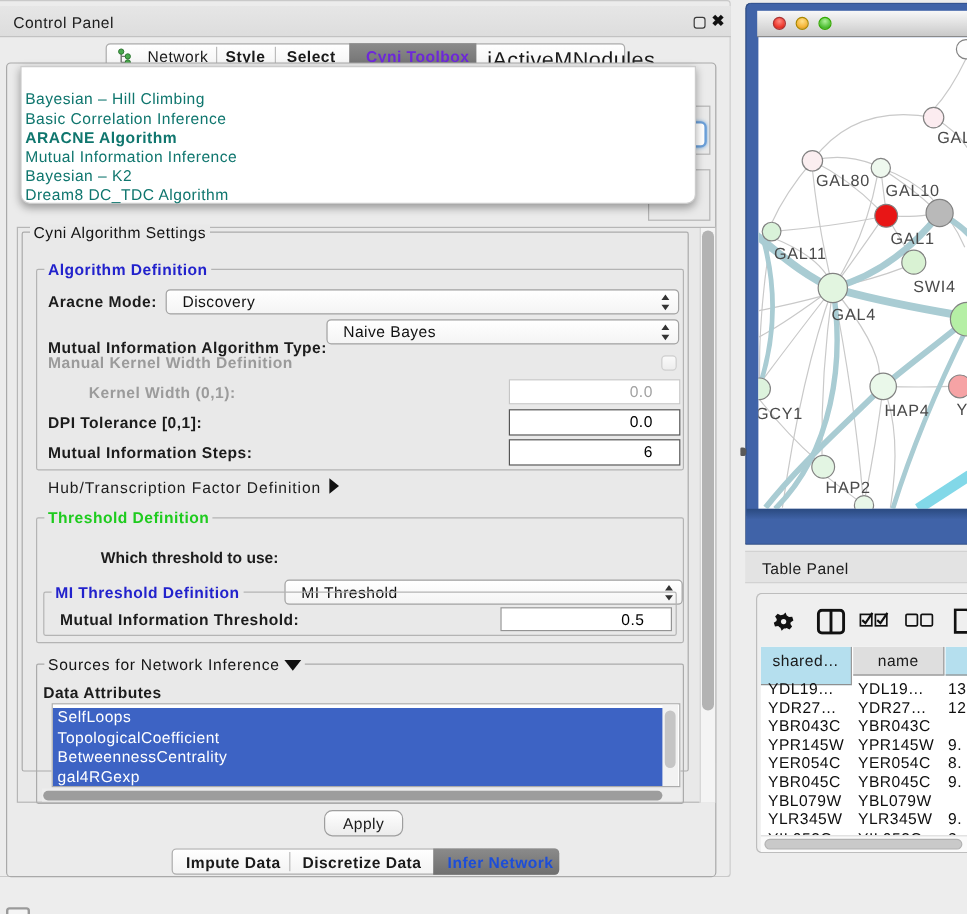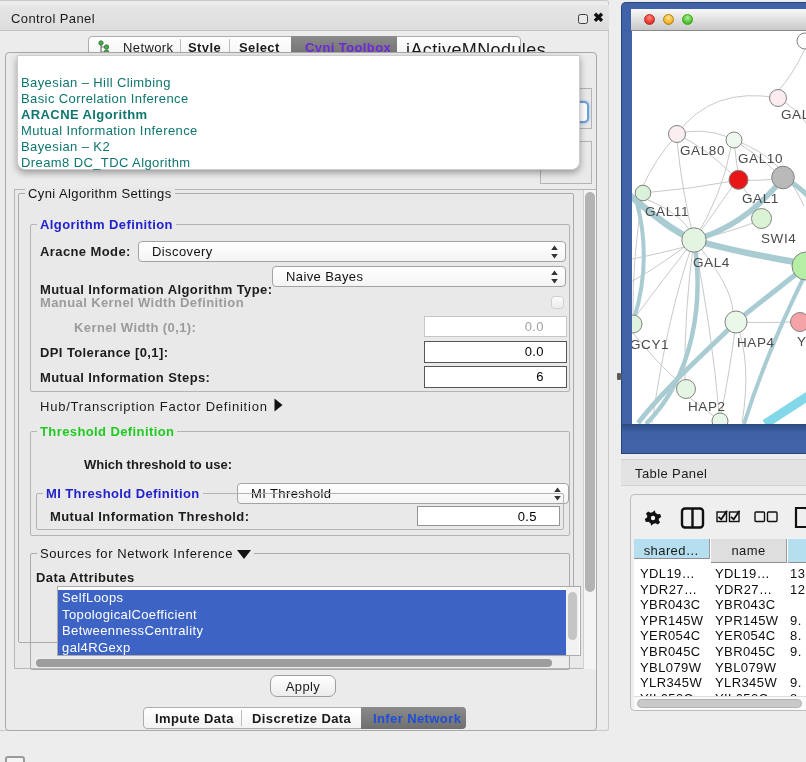--- a/index.html
+++ b/index.html
@@ -93,21 +93,21 @@
 <div class="abs" style="left:36px;top:493px;width:528px;height:37px;border:1px solid #b4b4b4;border-radius:2px;">
   <span class="grouptitle" style="color:#2222cc;font-weight:bold;">MI Threshold Definition</span>
 </div>
 <div class="lbl" style="left:50px;top:509px;">Mutual Information Threshold:</div>
 <div class="fld" style="left:417px;top:506px;width:143px;height:20px;border:1px solid #949494;color:#000;">0.5</div>
 
 <div class="abs" style="left:30px;top:553px;width:540px;height:117px;border:1px solid #ababab;border-radius:2px;">
   <span class="grouptitle" style="color:#141414;letter-spacing:0.6px;">Sources for Network Inference <span style="display:inline-block;width:0;height:0;border-left:7.5px solid transparent;border-right:7.5px solid transparent;border-top:9px solid #111;vertical-align:middle;"></span></span>
 </div>
 <div class="lbl" style="left:36px;top:570px;">Data Attributes</div>
-<div class="abs" style="left:43px;top:586px;width:524px;height:70px;background:#fff;border:1px solid #ababab;overflow:hidden;margin-left:14px;">
+<div class="abs" style="left:43px;top:586px;width:524px;height:70px;background:#fff;border:1px solid #ababab;overflow:hidden;">
   <div style="position:absolute;left:0;top:3px;width:509px;height:66px;background:#3d63c4;"></div>
   <div style="position:absolute;left:4px;top:3px;color:#fff;font-size:13px;line-height:16.6px;">SelfLoops<br>TopologicalCoefficient<br>BetweennessCentrality<br>gal4RGexp</div>
   <div style="position:absolute;right:1px;top:0;width:13px;height:70px;background:#f2f2f2;"></div>
   <div style="position:absolute;right:3px;top:5px;width:9px;height:48px;background:#c5c5c5;border-radius:4.5px;"></div>
 </div>
 <div class="abs" style="left:35px;top:657px;width:533px;height:11px;background:#ededed;"></div>
 <div class="abs" style="left:36px;top:658.5px;width:516px;height:8px;background:#9d9d9d;border-radius:4px;"></div>
 
 <div class="abs" style="left:270px;top:675px;width:66px;height:22px;background:linear-gradient(#ffffff,#ececec);border:1px solid #9e9e9e;border-radius:7px;text-align:center;line-height:21px;font-size:13px;">Apply</div>
 
@@ -234,21 +234,21 @@
     <rect x="123.5" y="5" width="9.5" height="9.5" rx="1"></rect>
   </g>
   <g fill="none" stroke="#111" stroke-width="1.8">
     <path d="M74.5 9.8 L77.2 12.3 L83 3.8"></path>
     <path d="M87 9.8 L89.7 12.3 L95.5 3.8"></path>
   </g>
   <path d="M152 1 h10 l4 5 v14 h-14 z" fill="none" stroke="#111" stroke-width="2.2"></path>
 </svg>
 
 <div class="abs" style="left:634px;top:539px;width:172px;height:157px;background:#fff;overflow:hidden;">
-  <div style="position:absolute;left:0;top:0;width:76px;height:20px;background:#b5dfee;border-right:1px solid #9a9a9a;border-bottom:1px solid #8f8f8f;text-align:center;line-height:23px;">shared…</div>
+  <div style="position:absolute;left:0;top:0;width:76px;height:32px;background:#b5dfee;border-right:1px solid #9a9a9a;border-bottom:1px solid #8f8f8f;text-align:center;line-height:23px;">shared…</div>
   <div style="position:absolute;left:77px;top:0;width:76px;height:24px;background:#dedede;border-right:1px solid #9a9a9a;border-bottom:1px solid #8f8f8f;text-align:center;line-height:23px;">name</div>
   <div style="position:absolute;left:154px;top:0;width:30px;height:24px;background:#b5dfee;border-bottom:1px solid #8f8f8f;"></div>
   <div style="position:absolute;left:6px;top:27px;line-height:15.6px;color:#0e0e0e;">YDL19…<br>YDR27…<br>YBR043C<br>YPR145W<br>YER054C<br>YBR045C<br>YBL079W<br>YLR345W<br>YIL053C</div>
   <div style="position:absolute;left:81px;top:27px;line-height:15.6px;color:#0e0e0e;">YDL19…<br>YDR27…<br>YBR043C<br>YPR145W<br>YER054C<br>YBR045C<br>YBL079W<br>YLR345W<br>YIL053C</div>
   <div style="position:absolute;left:156px;top:27px;line-height:15.6px;color:#0e0e0e;">13<br>12<br>&nbsp;<br>9.<br>8.<br>9.<br>&nbsp;<br>9.<br>8.</div>
 </div>
 <div class="abs" style="left:634px;top:696px;width:172px;height:14px;background:#fafafa;border-top:1px solid #ddd;"></div>
 <div class="abs" style="left:637px;top:698.5px;width:165px;height:9px;background:#c9c9c9;border:1px solid #b2b2b2;border-radius:4.5px;"></div>
 
 <div class="abs" style="left:617px;top:373px;width:5px;height:7px;background:#5a5a5a;border-radius:1px 3px 3px 1px;"></div>

